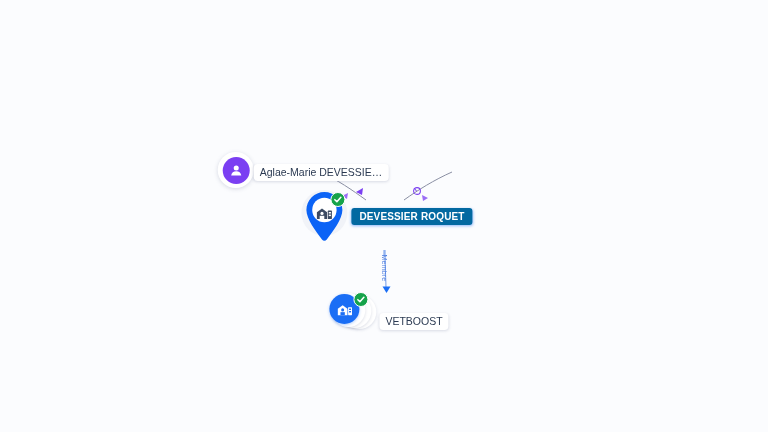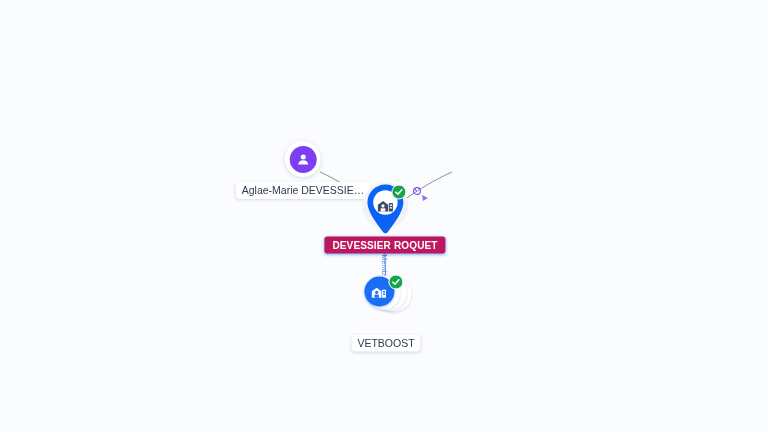--- a/index.html
+++ b/index.html
@@ -28,21 +28,21 @@
     top: 0;
     width: 768px;
     height: 432px;
     pointer-events: none;
   }
 
   
   .node {
     position: absolute;
     display: flex;
-    flex-direction: column;
+    flex-direction: row;
     align-items: center;
     transform: translate(-50%, -50%);
   }
 
   
   .person-node .avatar-ring {
     width: 36px;
     height: 36px;
     border-radius: 50%;
     background: #ffffff;
@@ -69,21 +69,21 @@
     border-radius: 4px;
     padding: 3px 6px;
     font-size: 10.5px;
     line-height: 11px;
     color: #2b3a52;
     white-space: nowrap;
     box-shadow: 0 1px 3px rgba(80, 90, 130, 0.20);
   }
 
   .caption.primary {
-    background: #be185d;
+    background: #0369a1;
     color: #ffffff;
     font-size: 10px;
     font-weight: bold;
     letter-spacing: 0.15px;
     padding: 3px 8px;
     border-radius: 3px;
     box-shadow: 0 1px 3px rgba(11, 99, 246, 0.45);
   }
 
   

